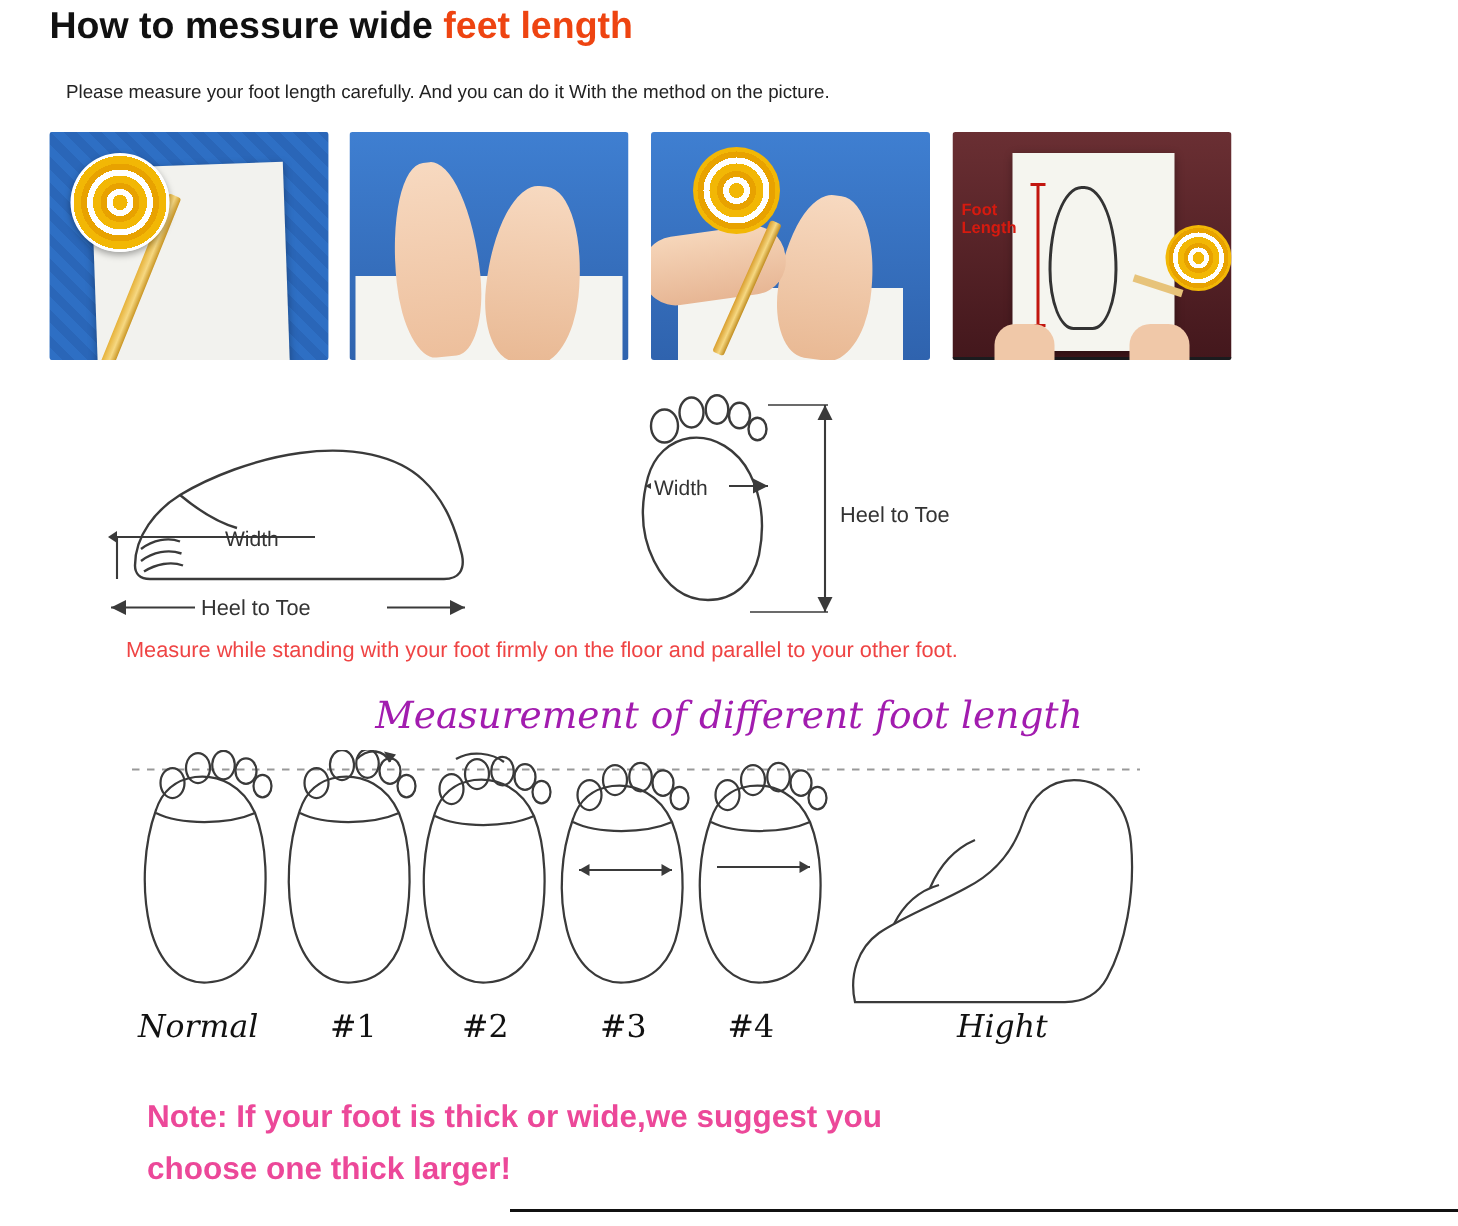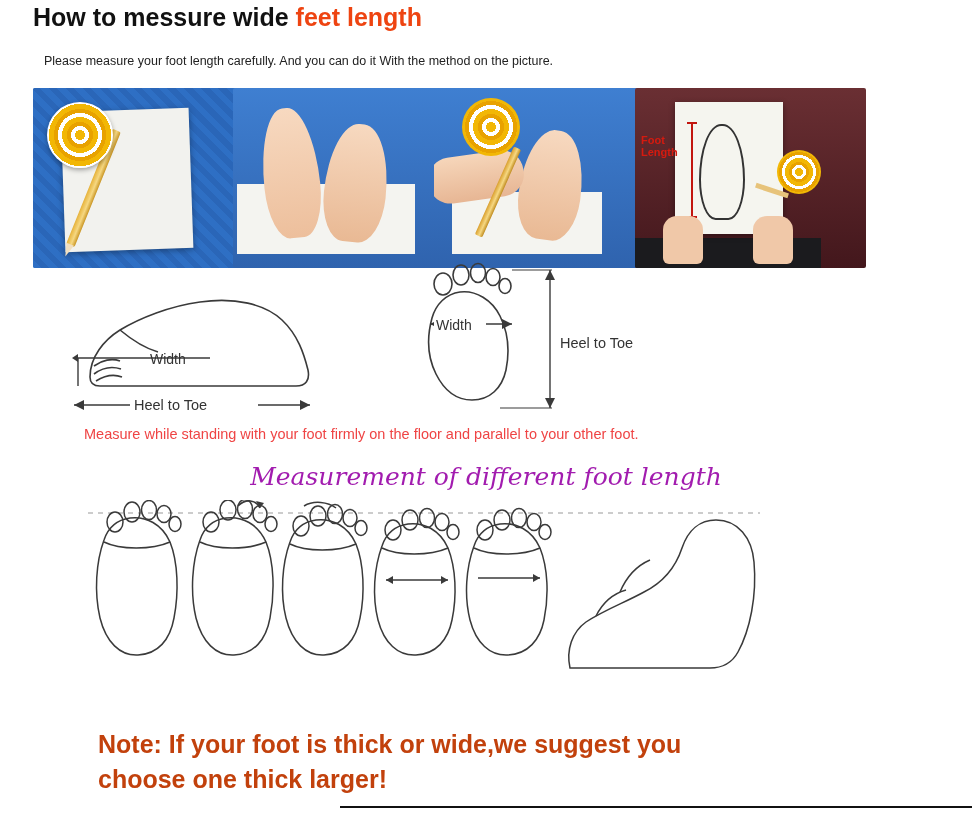--- a/index.html
+++ b/index.html
@@ -19,21 +19,21 @@
     letter-spacing:0px;
   }
   .title .accent{color:#ee4411;}
   .subtitle{
     position:absolute;left:44px;top:54px;
     font-size:12.5px;color:#222;font-weight:normal;text-align:center;
   }
 
   
   .photos{position:absolute;left:33px;top:88px;width:800px;height:178px;}
-  .photo{position:absolute;top:0;width:186px;height:180px;overflow:hidden;border-radius:2px;padding-left:45px;}
+  .photo{position:absolute;top:0;width:186px;height:152px;overflow:hidden;border-radius:2px;}
   .p1{left:0;}
   .p2{left:200px;}
   .p3{left:401px;}
   .p4{left:602px;}
 
   
   .p1 .bg{position:absolute;inset:0;background:
       repeating-linear-gradient(45deg,#2e6fc4 0 6px,#2a66b8 6px 12px),
       #2e6fc4;}
   .p1 .paper{position:absolute;left:30px;top:22px;width:128px;height:140px;background:#f2f2ee;transform:rotate(-2deg);box-shadow:0 2px 6px rgba(0,0,0,.35);}
@@ -95,21 +95,21 @@
   .foot-labels{position:absolute;left:60px;top:672px;width:800px;height:30px;}
   .foot-label{
     position:absolute;font-family:"DejaVu Serif", serif;
     font-size:21px;color:#111;
   }
   .foot-label.italic{font-style:italic;}
 
   
   .note{
     position:absolute;left:98px;top:727px;width:800px;
-    color:#c2410c;font-weight:bold;font-size:25px;line-height:35px;
+    color:#ec4899;font-weight:bold;font-size:21px;line-height:35px;
     font-family:"Liberation Sans", sans-serif;
   }
   .bottom-line{position:absolute;left:340px;top:806px;width:636px;height:2px;background:#111;}
 </style>
 </head>
 <body>
 
 <div class="page">
 
   <div class="title"><span>How to messure wide </span><span class="accent">feet length</span></div>
@@ -289,20 +289,28 @@
       <g fill="none" stroke="#3a3a3a" stroke-width="1.5">
         <path d="M510,168 C506,150 512,132 526,122 C544,110 566,102 584,92
                  C604,82 616,66 622,48 C628,30 640,20 656,20
                  C678,20 692,38 694,62 C697,96 690,130 678,152 C672,163 662,168 650,168 Z"></path>
         <path d="M536,116 C542,104 552,94 566,90"></path>
         <path d="M560,92 C566,78 576,66 590,60"></path>
       </g>
     </svg>
   </div>
 
+  <div class="foot-labels">
+    <div class="foot-label italic" style="left:32px;">Normal</div>
+    <div class="foot-label" style="left:160px;">#1</div>
+    <div class="foot-label" style="left:248px;">#2</div>
+    <div class="foot-label" style="left:340px;">#3</div>
+    <div class="foot-label" style="left:425px;">#4</div>
+    <div class="foot-label italic" style="left:578px;">Hight</div>
+  </div>
 
   <div class="note">
     <div>Note: If your foot is thick or wide,we suggest you</div>
     <div>choose one thick larger!</div>
   </div>
 
   <div class="bottom-line"></div>
 
 </div>
 

